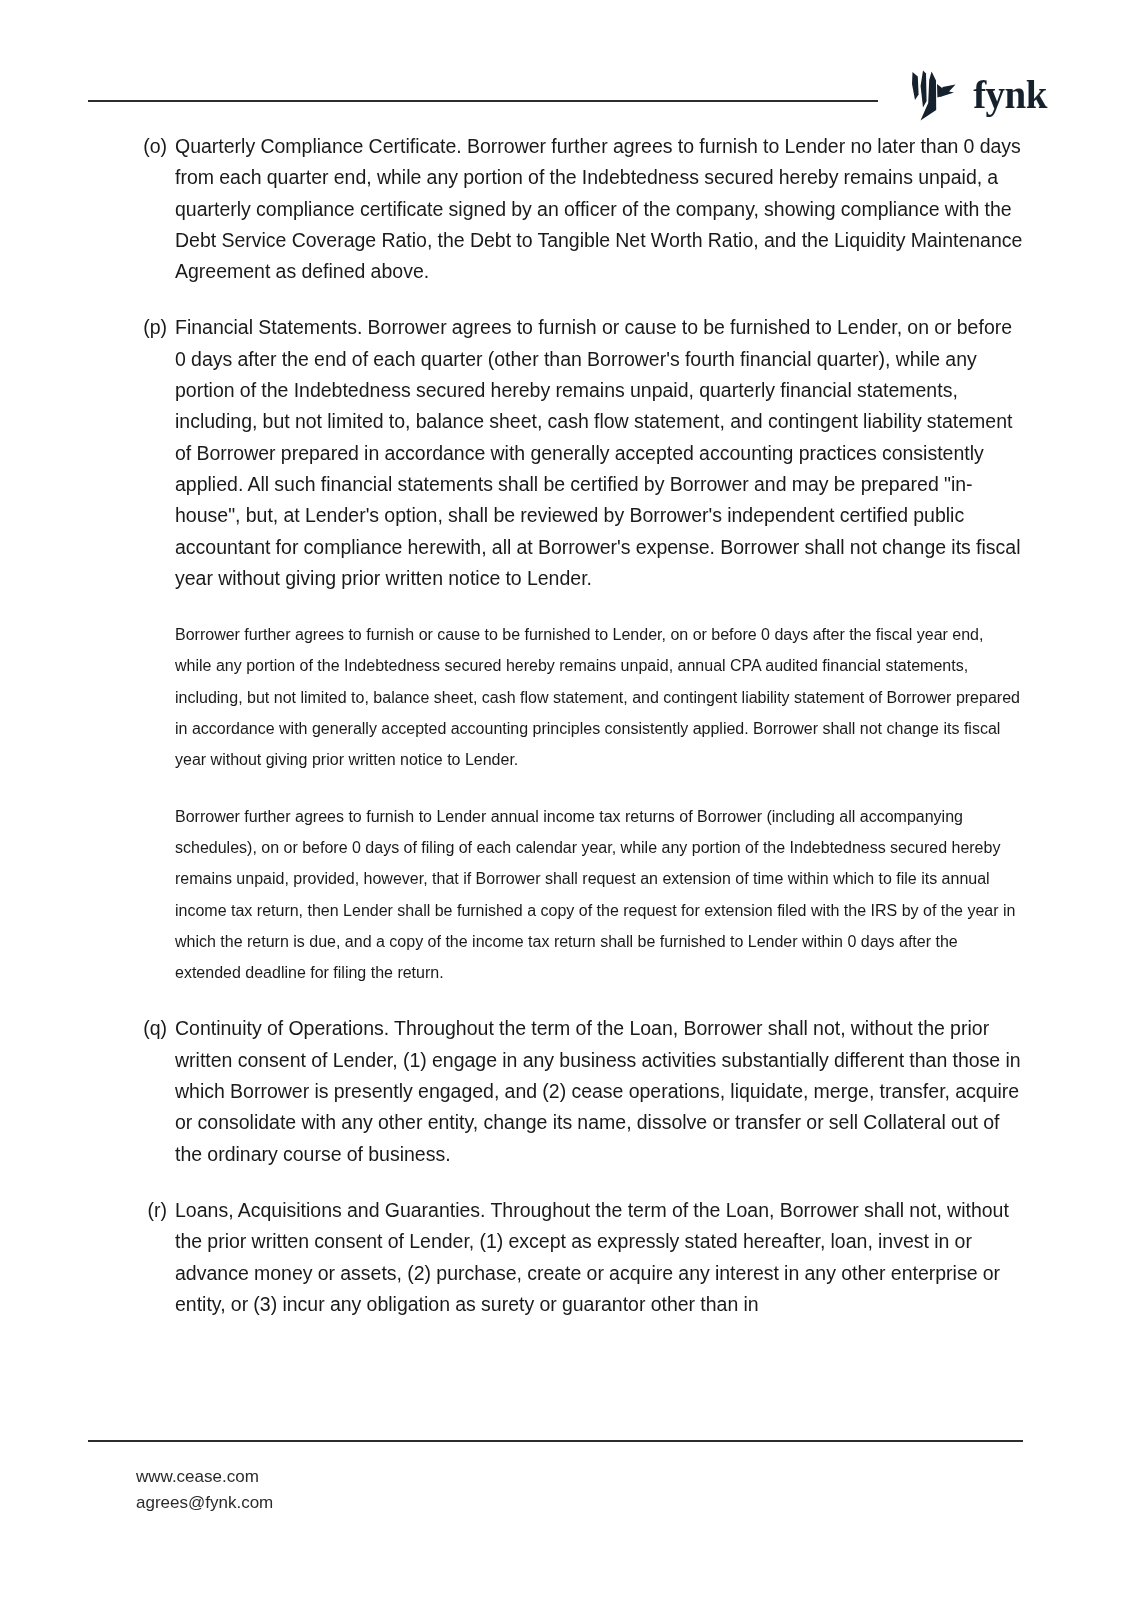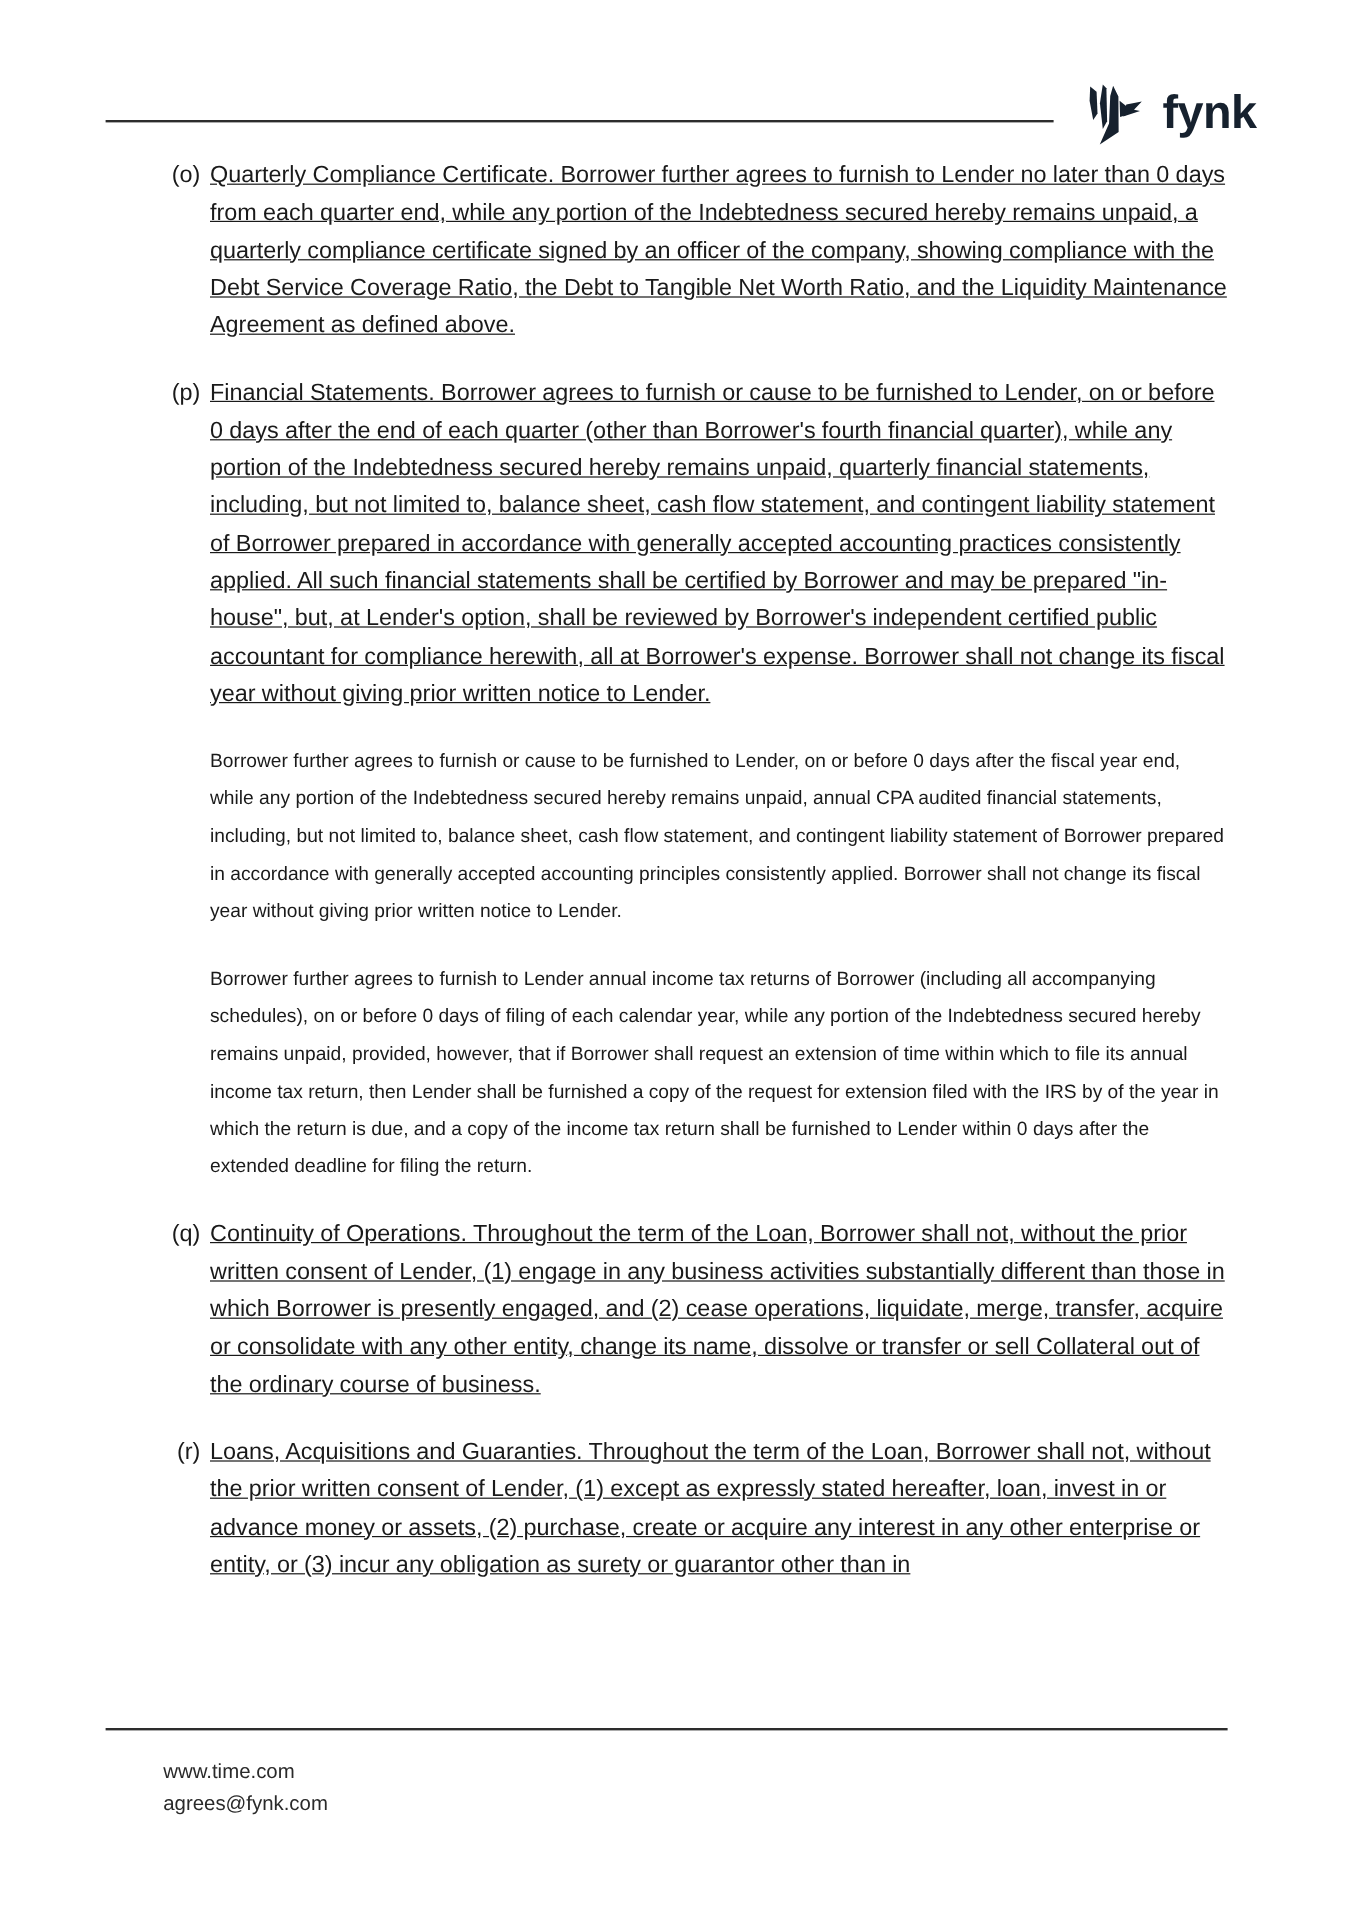--- a/index.html
+++ b/index.html
@@ -48,21 +48,21 @@
     align-items: center;
     gap: 9px;
     height: 56px;
   }
   .logo-mark {
     width: 58px;
     height: 52px;
     display: block;
   }
   .logo-word {
-    font-family: Liberation Sans, sans-serif;
+    font-family: Liberation Serif, serif;
     font-size: 39px;
     font-weight: 700;
     letter-spacing: -0.5px;
     color: #16212e;
     line-height: 1;
     padding-bottom: 3px;
   }
 
   
   .content {
@@ -87,21 +87,20 @@
     line-height: 31.3px;
     color: #1a1a1a;
   }
   .clause-body {
     flex: 1 1 auto;
     font-size: 19.5px;
     line-height: 31.3px;
     color: #1a1a1a;
     text-align: left;
     word-spacing: -0.2px;
-    text-decoration: underline;
   }
   .para-plain {
     margin-left: 35px;
     margin-bottom: 25px;
     font-size: 16px;
     line-height: 31.3px;
     color: #1a1a1a;
   }
 
   
@@ -175,18 +174,18 @@
     <div class="clause">
       <div class="clause-marker">(r)</div>
       <div class="clause-body">Loans, Acquisitions and Guaranties. Throughout the term of the Loan, Borrower shall not, without the prior written consent of Lender, (1) except as expressly stated hereafter, loan, invest in or advance money or assets, (2) purchase, create or acquire any interest in any other enterprise or entity, or (3) incur any obligation as surety or guarantor other than in</div>
     </div>
 
   </div>
 
   <div class="footer">
     <div class="footer-rule"></div>
     <div class="footer-lines">
-      <div>www.time.com</div>
+      <div>www.cease.com</div>
       <div>agrees@fynk.com</div>
     </div>
   </div>
 
 </div>
 
 </body></html>

